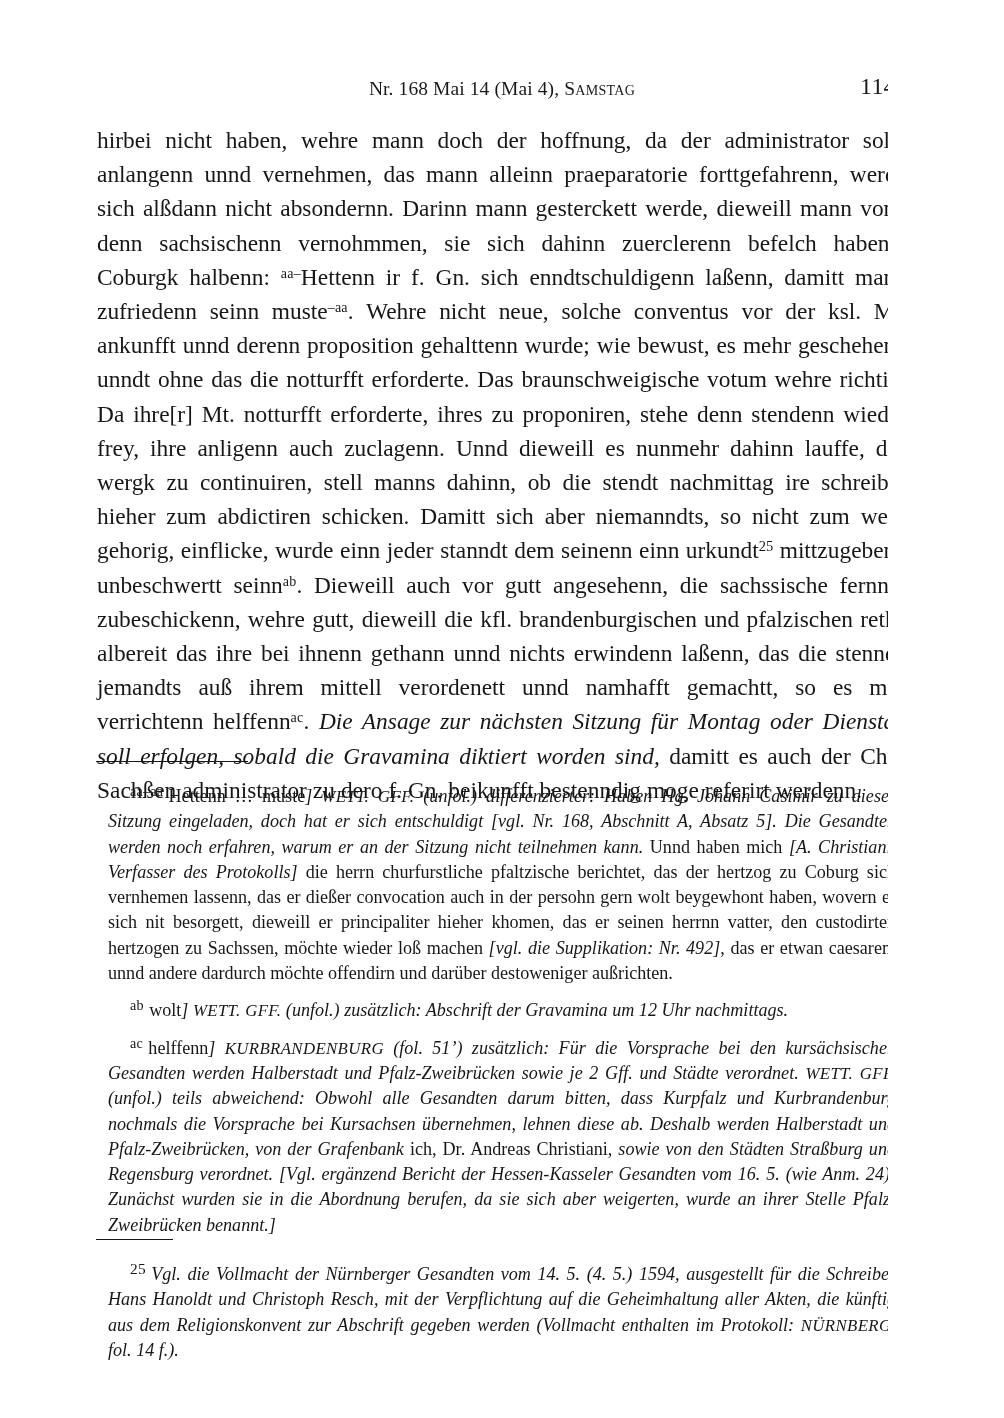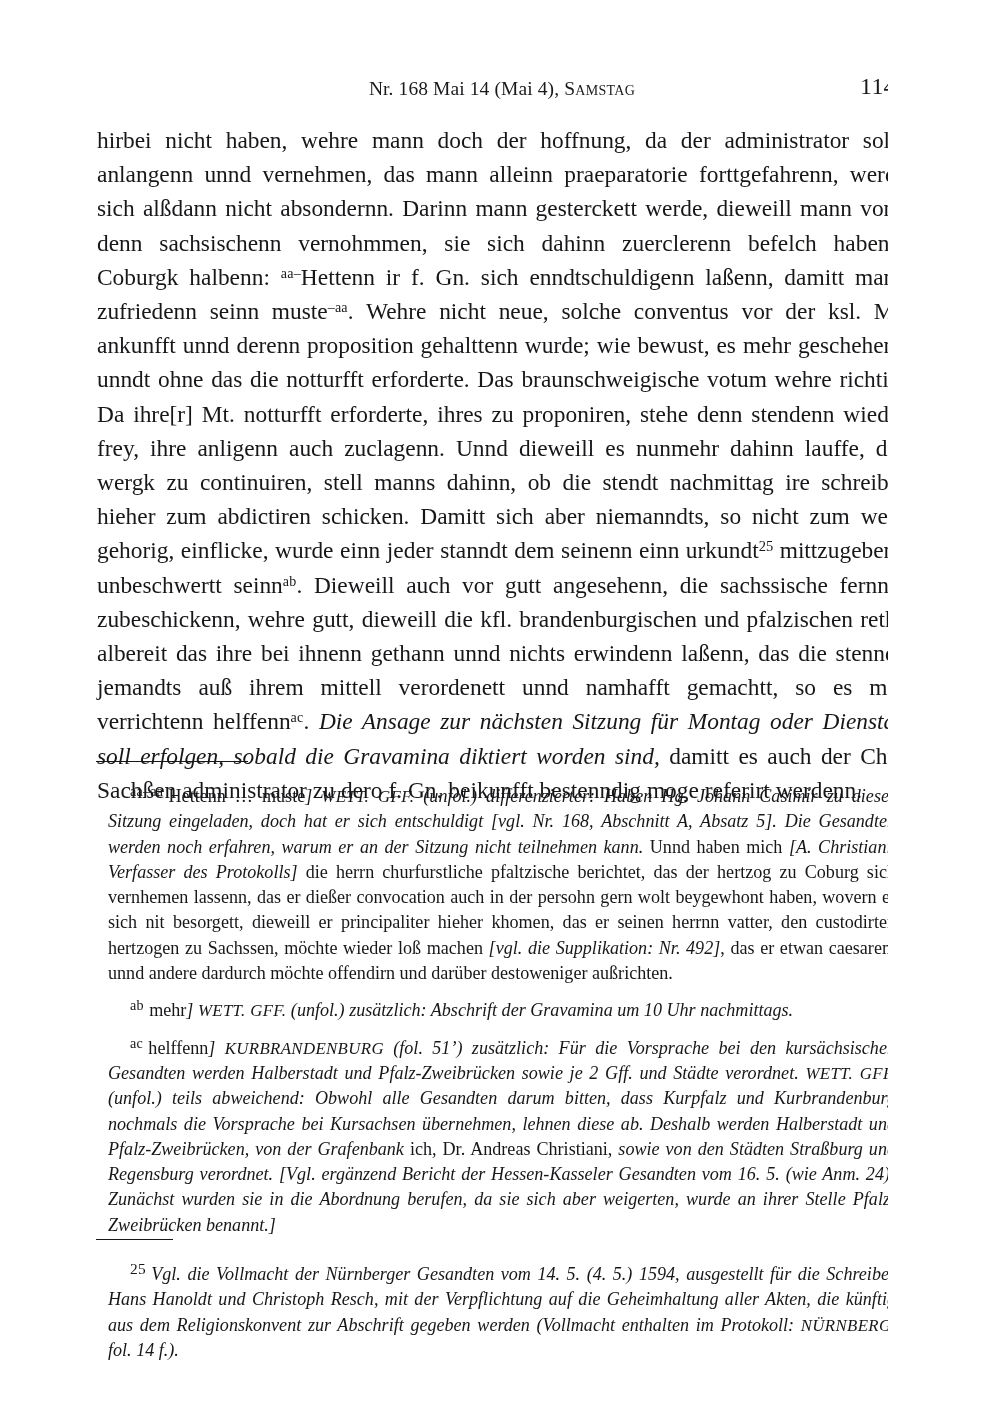--- a/index.html
+++ b/index.html
@@ -140,21 +140,21 @@
   </div>
 
   <div class="body-block">
     <p><span>hirbei nicht haben, wehre mann doch der hoffnung, da der administrator solte anlangenn unnd vernehmen, das mann alleinn praeparatorie forttgefahrenn, werde sich alßdann nicht absondernn. Darinn mann gesterckett werde, dieweill mann vonn denn sachsischenn vernohmmen, sie sich dahinn zuerclerenn befelch habenn. Coburgk halbenn: </span><sup class="fnm">aa–</sup><span>Hettenn ir f. Gn. sich enndtschuldigenn laßenn, damitt mann zufriedenn seinn muste</span><sup class="fnm">–aa</sup><span>. Wehre nicht neue, solche conventus vor der ksl. Mt. ankunfft unnd derenn proposition gehalttenn wurde; wie bewust, es mehr geschehenn unndt ohne das die notturfft erforderte. Das braunschweigische votum wehre richtig: Da ihre[r] Mt. notturfft erforderte, ihres zu proponiren, stehe denn stendenn wieder frey, ihre anligenn auch zuclagenn. Unnd dieweill es nunmehr dahinn lauffe, das wergk zu continuiren, stell manns dahinn, ob die stendt nachmittag ire schreiber hieher zum abdictiren schicken. Damitt sich aber niemanndts, so nicht zum werg gehorig, einflicke, wurde einn jeder stanndt dem seinenn einn urkundt</span><sup class="num">25</sup><span> mittzugebenn unbeschwertt seinn</span><sup class="fnm">ab</sup><span>. Dieweill auch vor gutt angesehenn, die sachssische fernner zubeschickenn, wehre gutt, dieweill die kfl. brandenburgischen und pfalzischen rethe albereit das ihre bei ihnenn gethann unnd nichts erwindenn laßenn, das die stennde jemandts auß ihrem mittell verordenett unnd namhafft gemachtt, so es mitt verrichtenn helffenn</span><sup class="fnm">ac</sup><span>. </span><span class="it">Die Ansage zur nächsten Sitzung für Montag oder Dienstag soll erfolgen, sobald die Gravamina diktiert worden sind,</span><span> damitt es auch der Chur Sachßen administrator zu dero f. Gn. beikunfft bestenndig moge referirt werdenn.</span></p>
   </div>
 
   <div class="fn-block variants">
     <div class="fn-rule long"></div>
     <div>
         <p><sup class="fn-mark">aa–aa</sup><span class="gap"></span><span style="font-style: normal;">Hettenn … muste</span><span style="font-style: italic;">] </span><span class="caps" style="font-style: italic;">WETT. GFF.</span><span style="font-style: italic;"> (unfol.) differenzierter: Haben Hg. Johann Casimir zu dieser Sitzung eingeladen, doch hat er sich entschuldigt [vgl. Nr. 168, Abschnitt A, Absatz 5]. Die Gesandten werden noch erfahren, warum er an der Sitzung nicht teilnehmen kann.</span><span style="font-style: normal;"> Unnd haben mich </span><span style="font-style: italic;">[A. Christiani, Verfasser des Protokolls]</span><span style="font-style: normal;"> die herrn churfurstliche pfaltzische berichtet, das der hertzog zu Coburg sich vernhemen lassenn, das er dießer convocation auch in der persohn gern wolt beygewhont haben, wovern er sich nit besorgett, dieweill er principaliter hieher khomen, das er seinen herrnn vatter, den custodirten hertzogen zu Sachssen, möchte wieder loß machen </span><span style="font-style: italic;">[vgl. die Supplikation: Nr. 492]</span><span style="font-style: normal;">, das er etwan caesarem unnd andere dardurch möchte offendirn und darüber destoweniger außrichten.</span></p>
-        <p><sup class="fn-mark">ab</sup><span class="gap"></span><span style="font-style: normal;">mehr</span><span style="font-style: italic;">] </span><span class="caps" style="font-style: italic;">WETT. GFF.</span><span style="font-style: italic;"> (unfol.) zusätzlich: Abschrift der Gravamina um 10 Uhr nachmittags.</span></p>
+        <p><sup class="fn-mark">ab</sup><span class="gap"></span><span style="font-style: normal;">wolt</span><span style="font-style: italic;">] </span><span class="caps" style="font-style: italic;">WETT. GFF.</span><span style="font-style: italic;"> (unfol.) zusätzlich: Abschrift der Gravamina um 12 Uhr nachmittags.</span></p>
         <p><sup class="fn-mark">ac</sup><span class="gap"></span><span style="font-style: normal;">helffenn</span><span style="font-style: italic;">] </span><span class="caps" style="font-style: italic;">KURBRANDENBURG</span><span style="font-style: italic;"> (fol. 51’) zusätzlich: Für die Vorsprache bei den kursächsischen Gesandten werden Halberstadt und Pfalz-Zweibrücken sowie je 2 Gff. und Städte verordnet. </span><span class="caps" style="font-style: italic;">WETT. GFF.</span><span style="font-style: italic;"> (unfol.) teils abweichend: Obwohl alle Gesandten darum bitten, dass Kurpfalz und Kurbrandenburg nochmals die Vorsprache bei Kursachsen übernehmen, lehnen diese ab. Deshalb werden Halberstadt und Pfalz-Zweibrücken, von der Grafenbank </span><span style="font-style: normal;">ich, Dr. Andreas Christiani,</span><span style="font-style: italic;"> sowie von den Städten Straßburg und Regensburg verordnet. [Vgl. ergänzend Bericht der Hessen-Kasseler Gesandten vom 16. 5. (wie Anm. 24): Zunächst wurden sie in die Abordnung berufen, da sie sich aber weigerten, wurde an ihrer Stelle Pfalz-Zweibrücken benannt.]</span></p>
       </div>
   </div>
 
   <div class="fn-block notes">
     <div class="fn-rule short"></div>
     <div>
         <p><sup class="fn-mark numeric">25</sup><span class="gap"></span><span style="font-style: italic;">Vgl. die Vollmacht der Nürnberger Gesandten vom 14. 5. (4. 5.) 1594, ausgestellt für die Schreiber Hans Hanoldt und Christoph Resch, mit der Verpflichtung auf die Geheimhaltung aller Akten, die künftig aus dem Religionskonvent zur Abschrift gegeben werden (Vollmacht enthalten im Protokoll: </span><span class="caps" style="font-style: italic;">NÜRNBERG</span><span style="font-style: italic;">, fol. 14 f.).</span></p>
       </div>
   </div>

